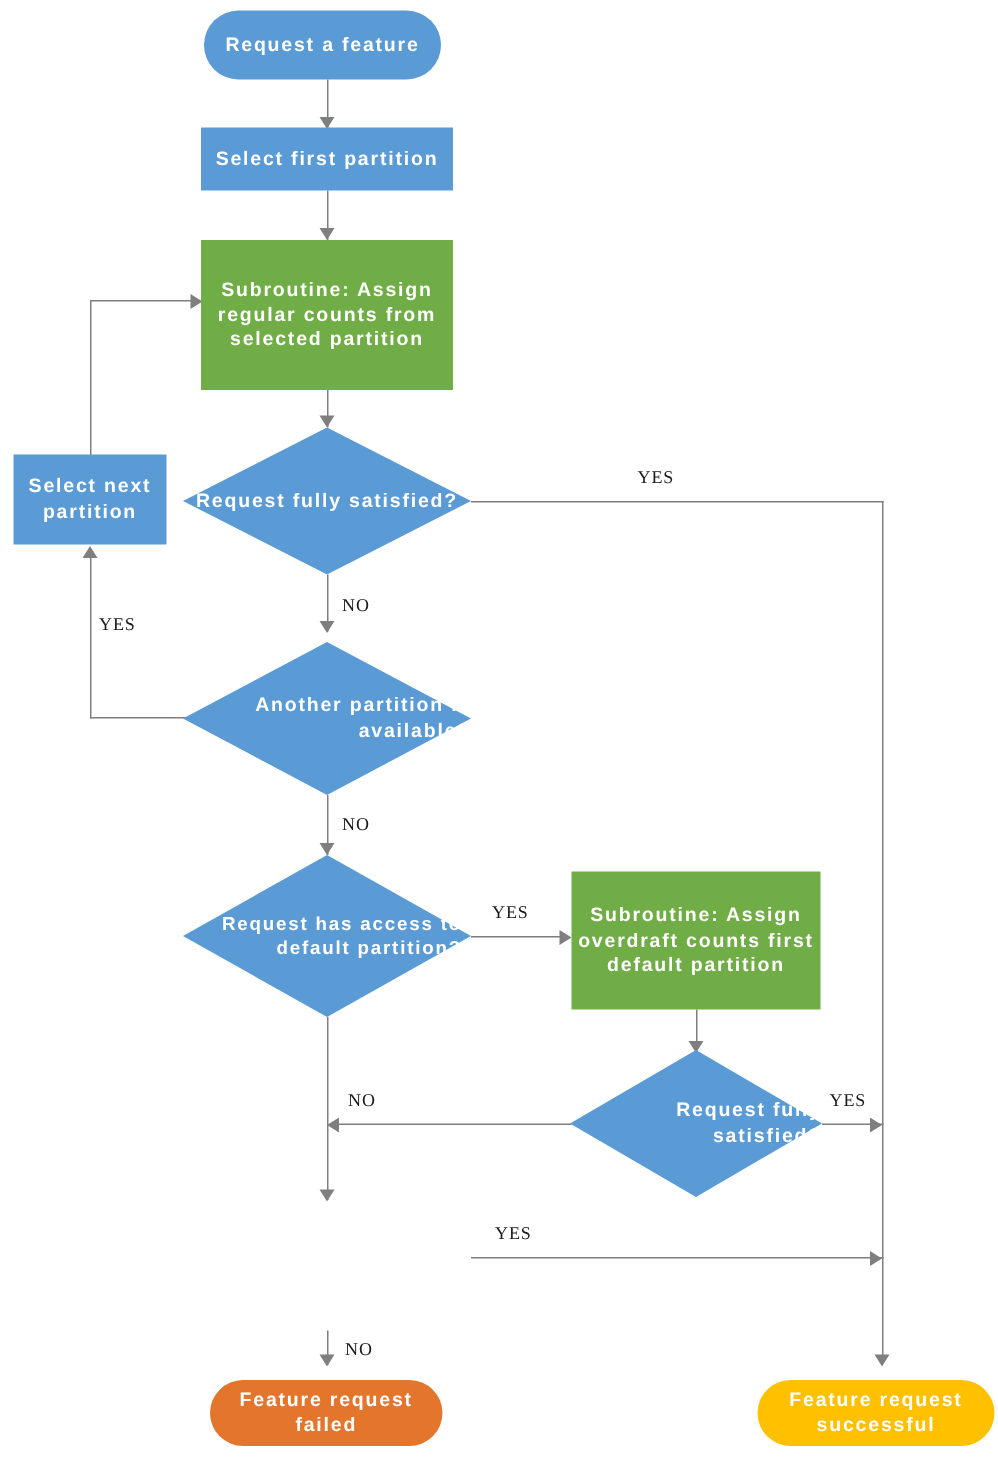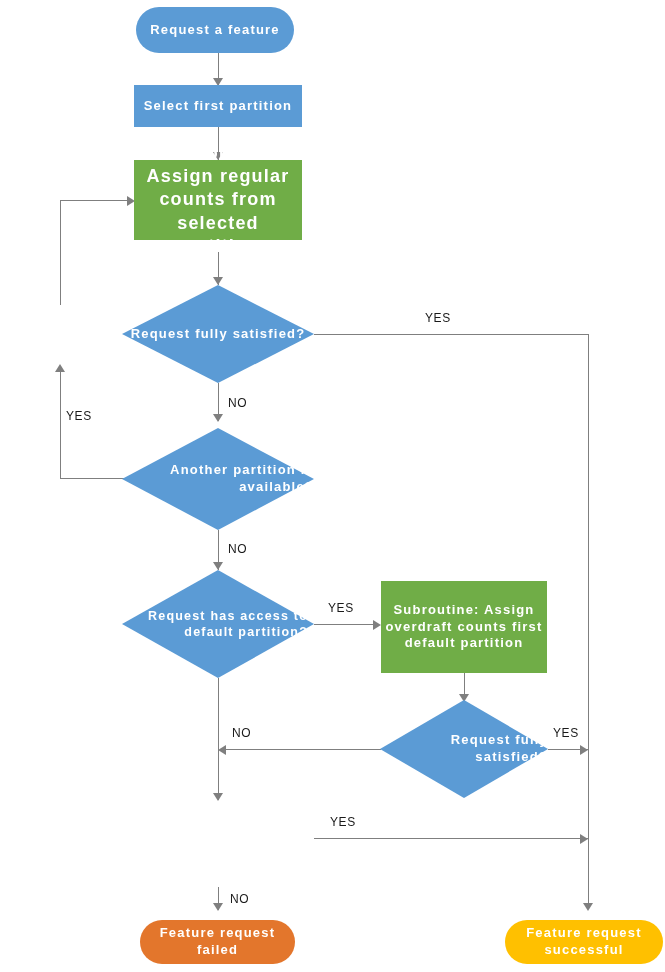--- a/index.html
+++ b/index.html
@@ -13,21 +13,21 @@
   .diamond-shape{position:absolute;inset:0;}
   .diamond-label{position:absolute;inset:0;display:flex;align-items:center;justify-content:center;text-align:right;color:#fff;font-weight:bold;letter-spacing:1.2px;line-height:1.28;}
   .edge{position:absolute;background:#7f7f7f;}
   .h{height:1px;}
   .v{width:1px;}
   .arrow{position:absolute;width:0;height:0;}
   .arrow-down{border-left:5px solid transparent;border-right:5px solid transparent;border-top:8px solid #7f7f7f;}
   .arrow-up{border-left:5px solid transparent;border-right:5px solid transparent;border-bottom:8px solid #7f7f7f;}
   .arrow-right{border-top:5px solid transparent;border-bottom:5px solid transparent;border-left:8px solid #7f7f7f;}
   .arrow-left{border-top:5px solid transparent;border-bottom:5px solid transparent;border-right:8px solid #7f7f7f;}
-  .elabel{position:absolute;color:#1a1a1a;font-size:12px;letter-spacing:0.6px;font-weight:normal;white-space:nowrap;}
+  .elabel{position:absolute;color:#1a1a1a;font-size:12px;letter-spacing:0.6px;font-weight:normal;white-space:nowrap;font-family:Liberation Serif, serif;}
 </style>
 </head>
 <body>
 
 <div id="canvas">
 
   <div class="edge v" style="left:218px;top:53px;height:33px;"></div>
   <div class="arrow arrow-down" style="left:213px;top:78px;"></div>
 
   <div class="edge v" style="left:218px;top:127px;height:33px;"></div>
@@ -86,31 +86,34 @@
   <div class="elabel" style="left:230px;top:892px;">NO</div>
 
   <div class="node rect" style="left:134px;top:85px;width:168px;height:42px;background:#5B9BD5;font-size:13px;">
     <span>Select first partition</span>
   </div>
 
   <div class="node term" style="left:136px;top:7px;width:158px;height:46px;background:#5B9BD5;font-size:13px;">
     <span>Request a feature</span>
   </div>
 
-  <div class="node rect" style="left:134px;top:160px;width:168px;height:80px;background:#70AD47;font-size:18px;padding:0 5px;">
+  <div class="node rect" style="left:134px;top:160px;width:168px;height:100px;background:#70AD47;font-size:13px;padding:0 5px;">
     <span>Subroutine: Assign regular counts from selected partition</span>
   </div>
 
   <div class="diamond-wrap" style="left:122px;top:285px;width:192px;height:98px;">
     <svg class="diamond-shape" viewBox="0 0 192 98" preserveAspectRatio="none">
       <polygon points="96,0 192,49 96,98 0,49" fill="#5B9BD5"></polygon>
     </svg>
     <div class="diamond-label" style="font-size:13px;">Request fully satisfied?</div>
   </div>
 
+  <div class="node rect" style="left:9px;top:303px;width:102px;height:60px;background:#5B9BD5;font-size:13px;">
+    <span>Select next partition</span>
+  </div>
 
   <div class="diamond-wrap" style="left:122px;top:570px;width:192px;height:108px;">
     <svg class="diamond-shape" viewBox="0 0 192 108" preserveAspectRatio="none">
       <polygon points="96,0 192,54 96,108 0,54" fill="#5B9BD5"></polygon>
     </svg>
     <div class="diamond-label" style="font-size:12.5px;padding:0 6px;">Request has access to default partition?</div>
   </div>
 
   <div class="diamond-wrap" style="left:122px;top:428px;width:192px;height:102px;">
     <svg class="diamond-shape" viewBox="0 0 192 102" preserveAspectRatio="none">

